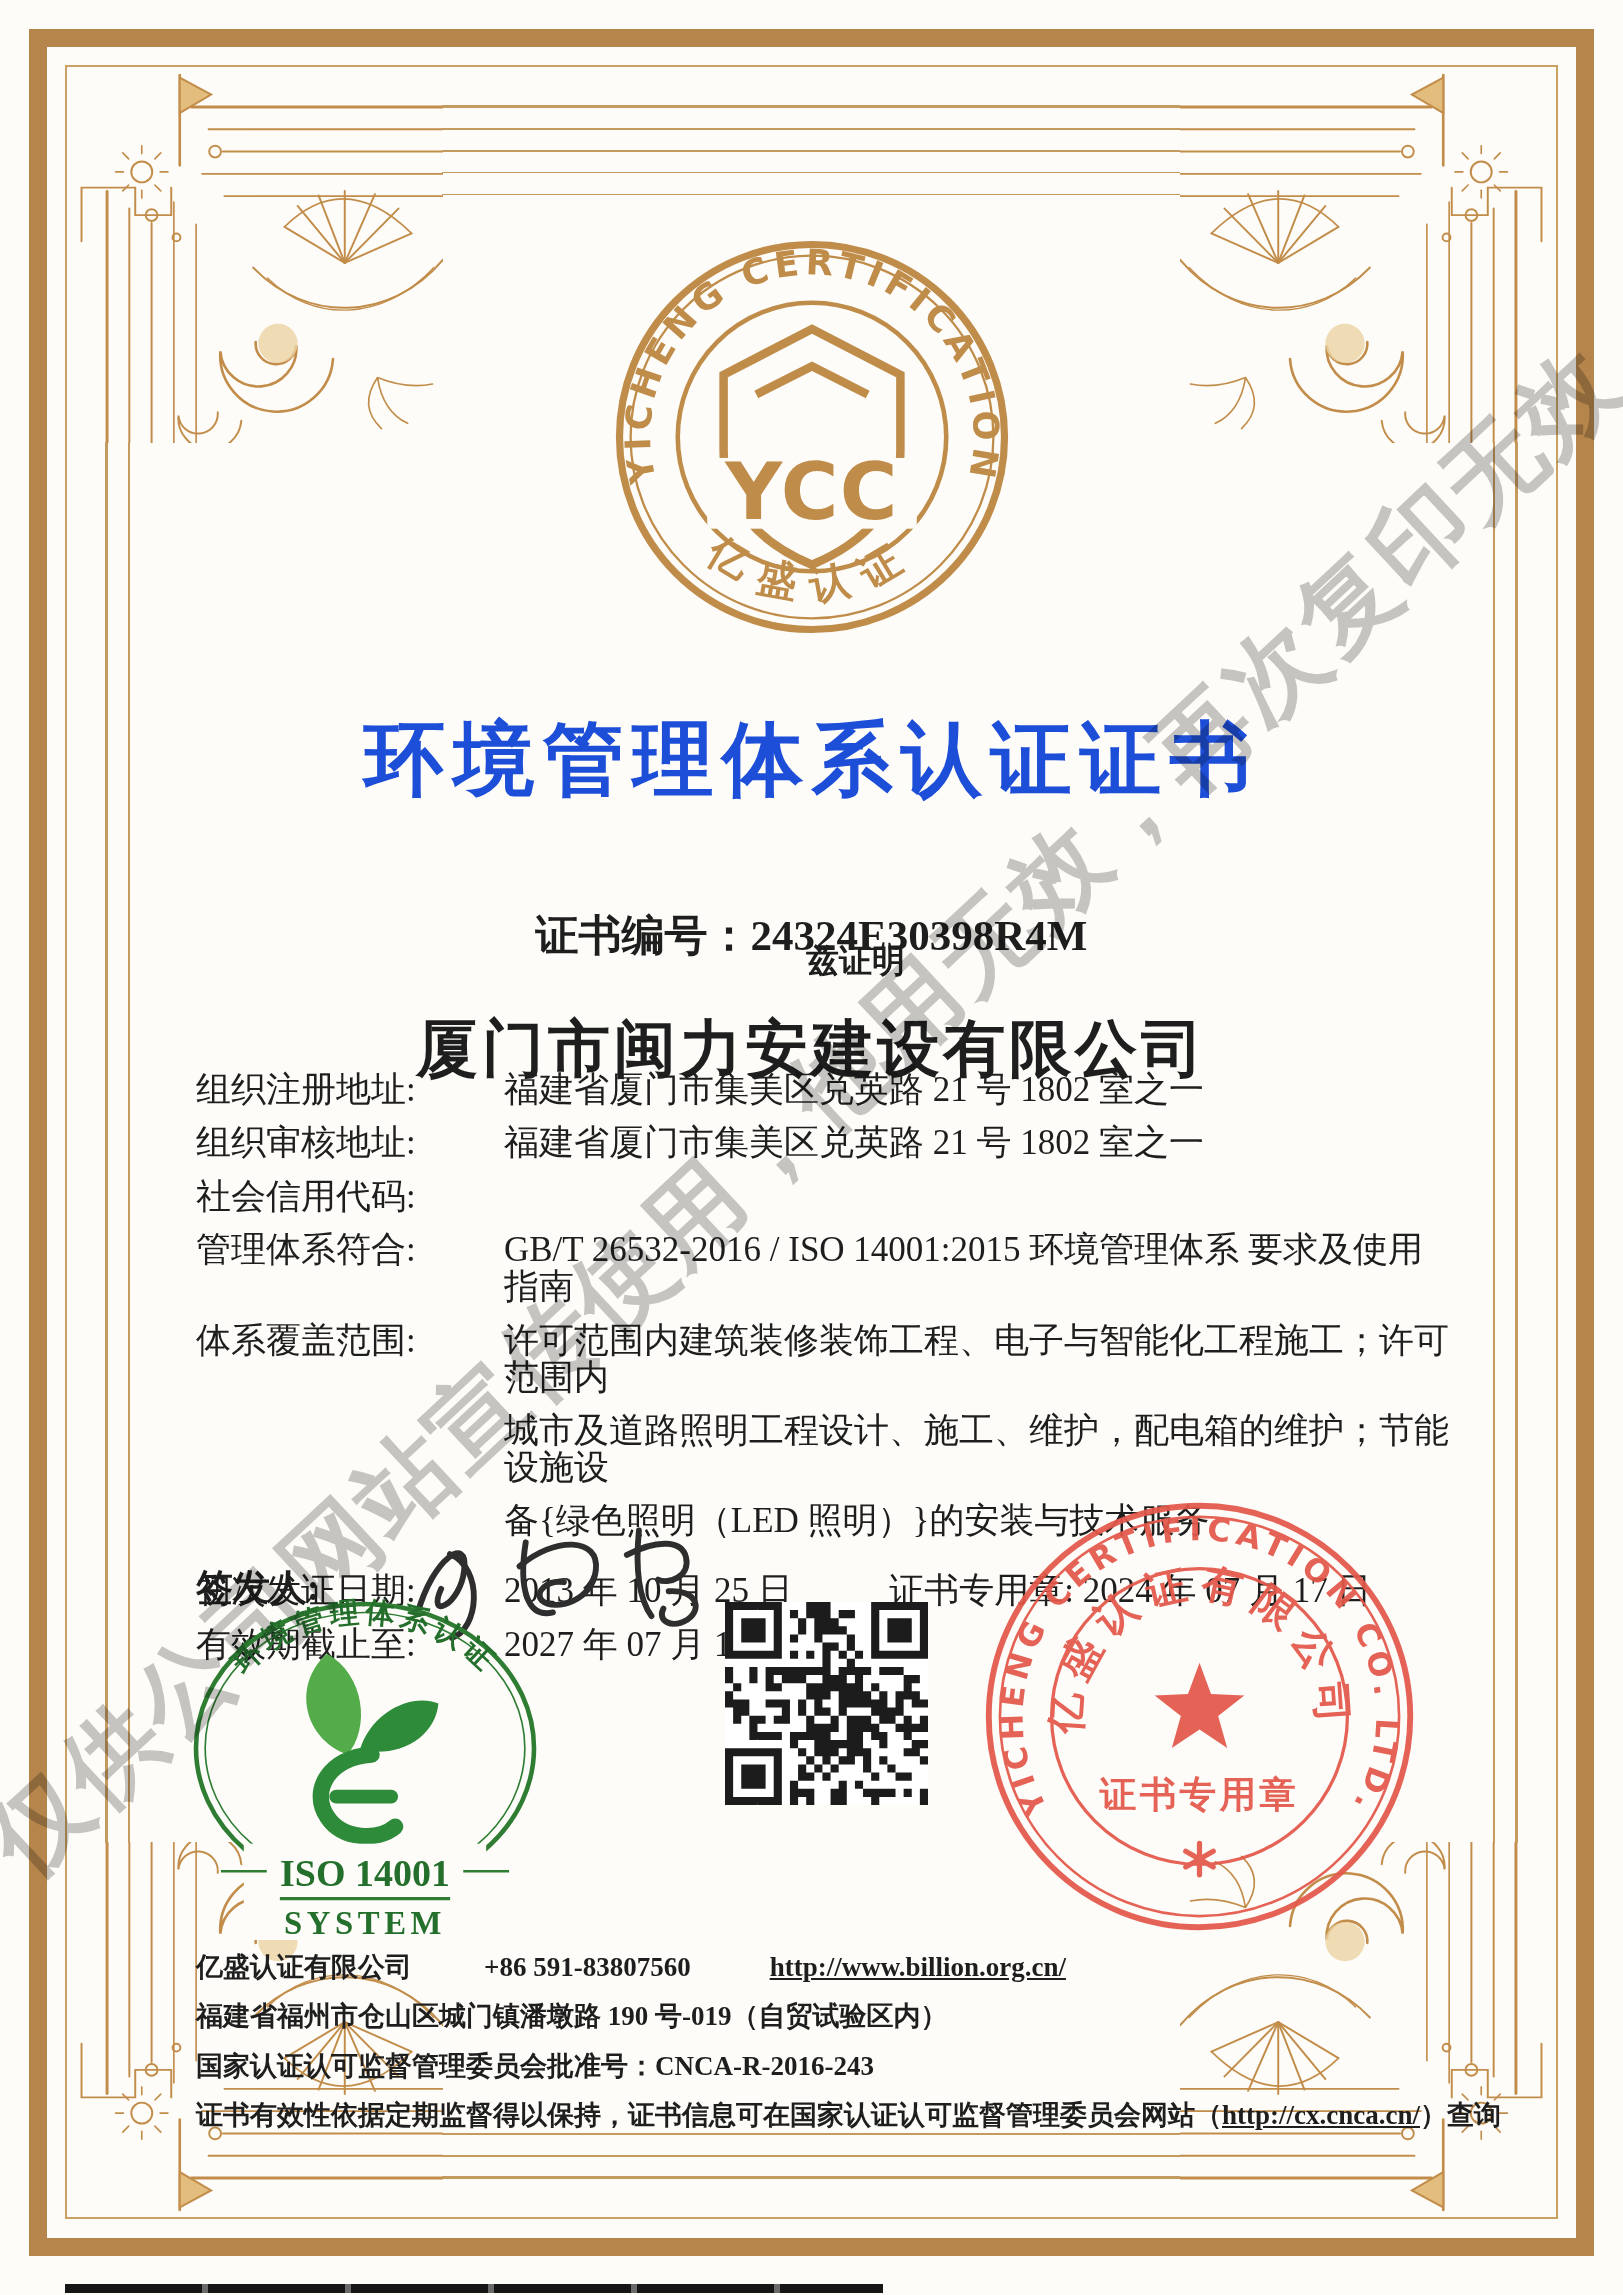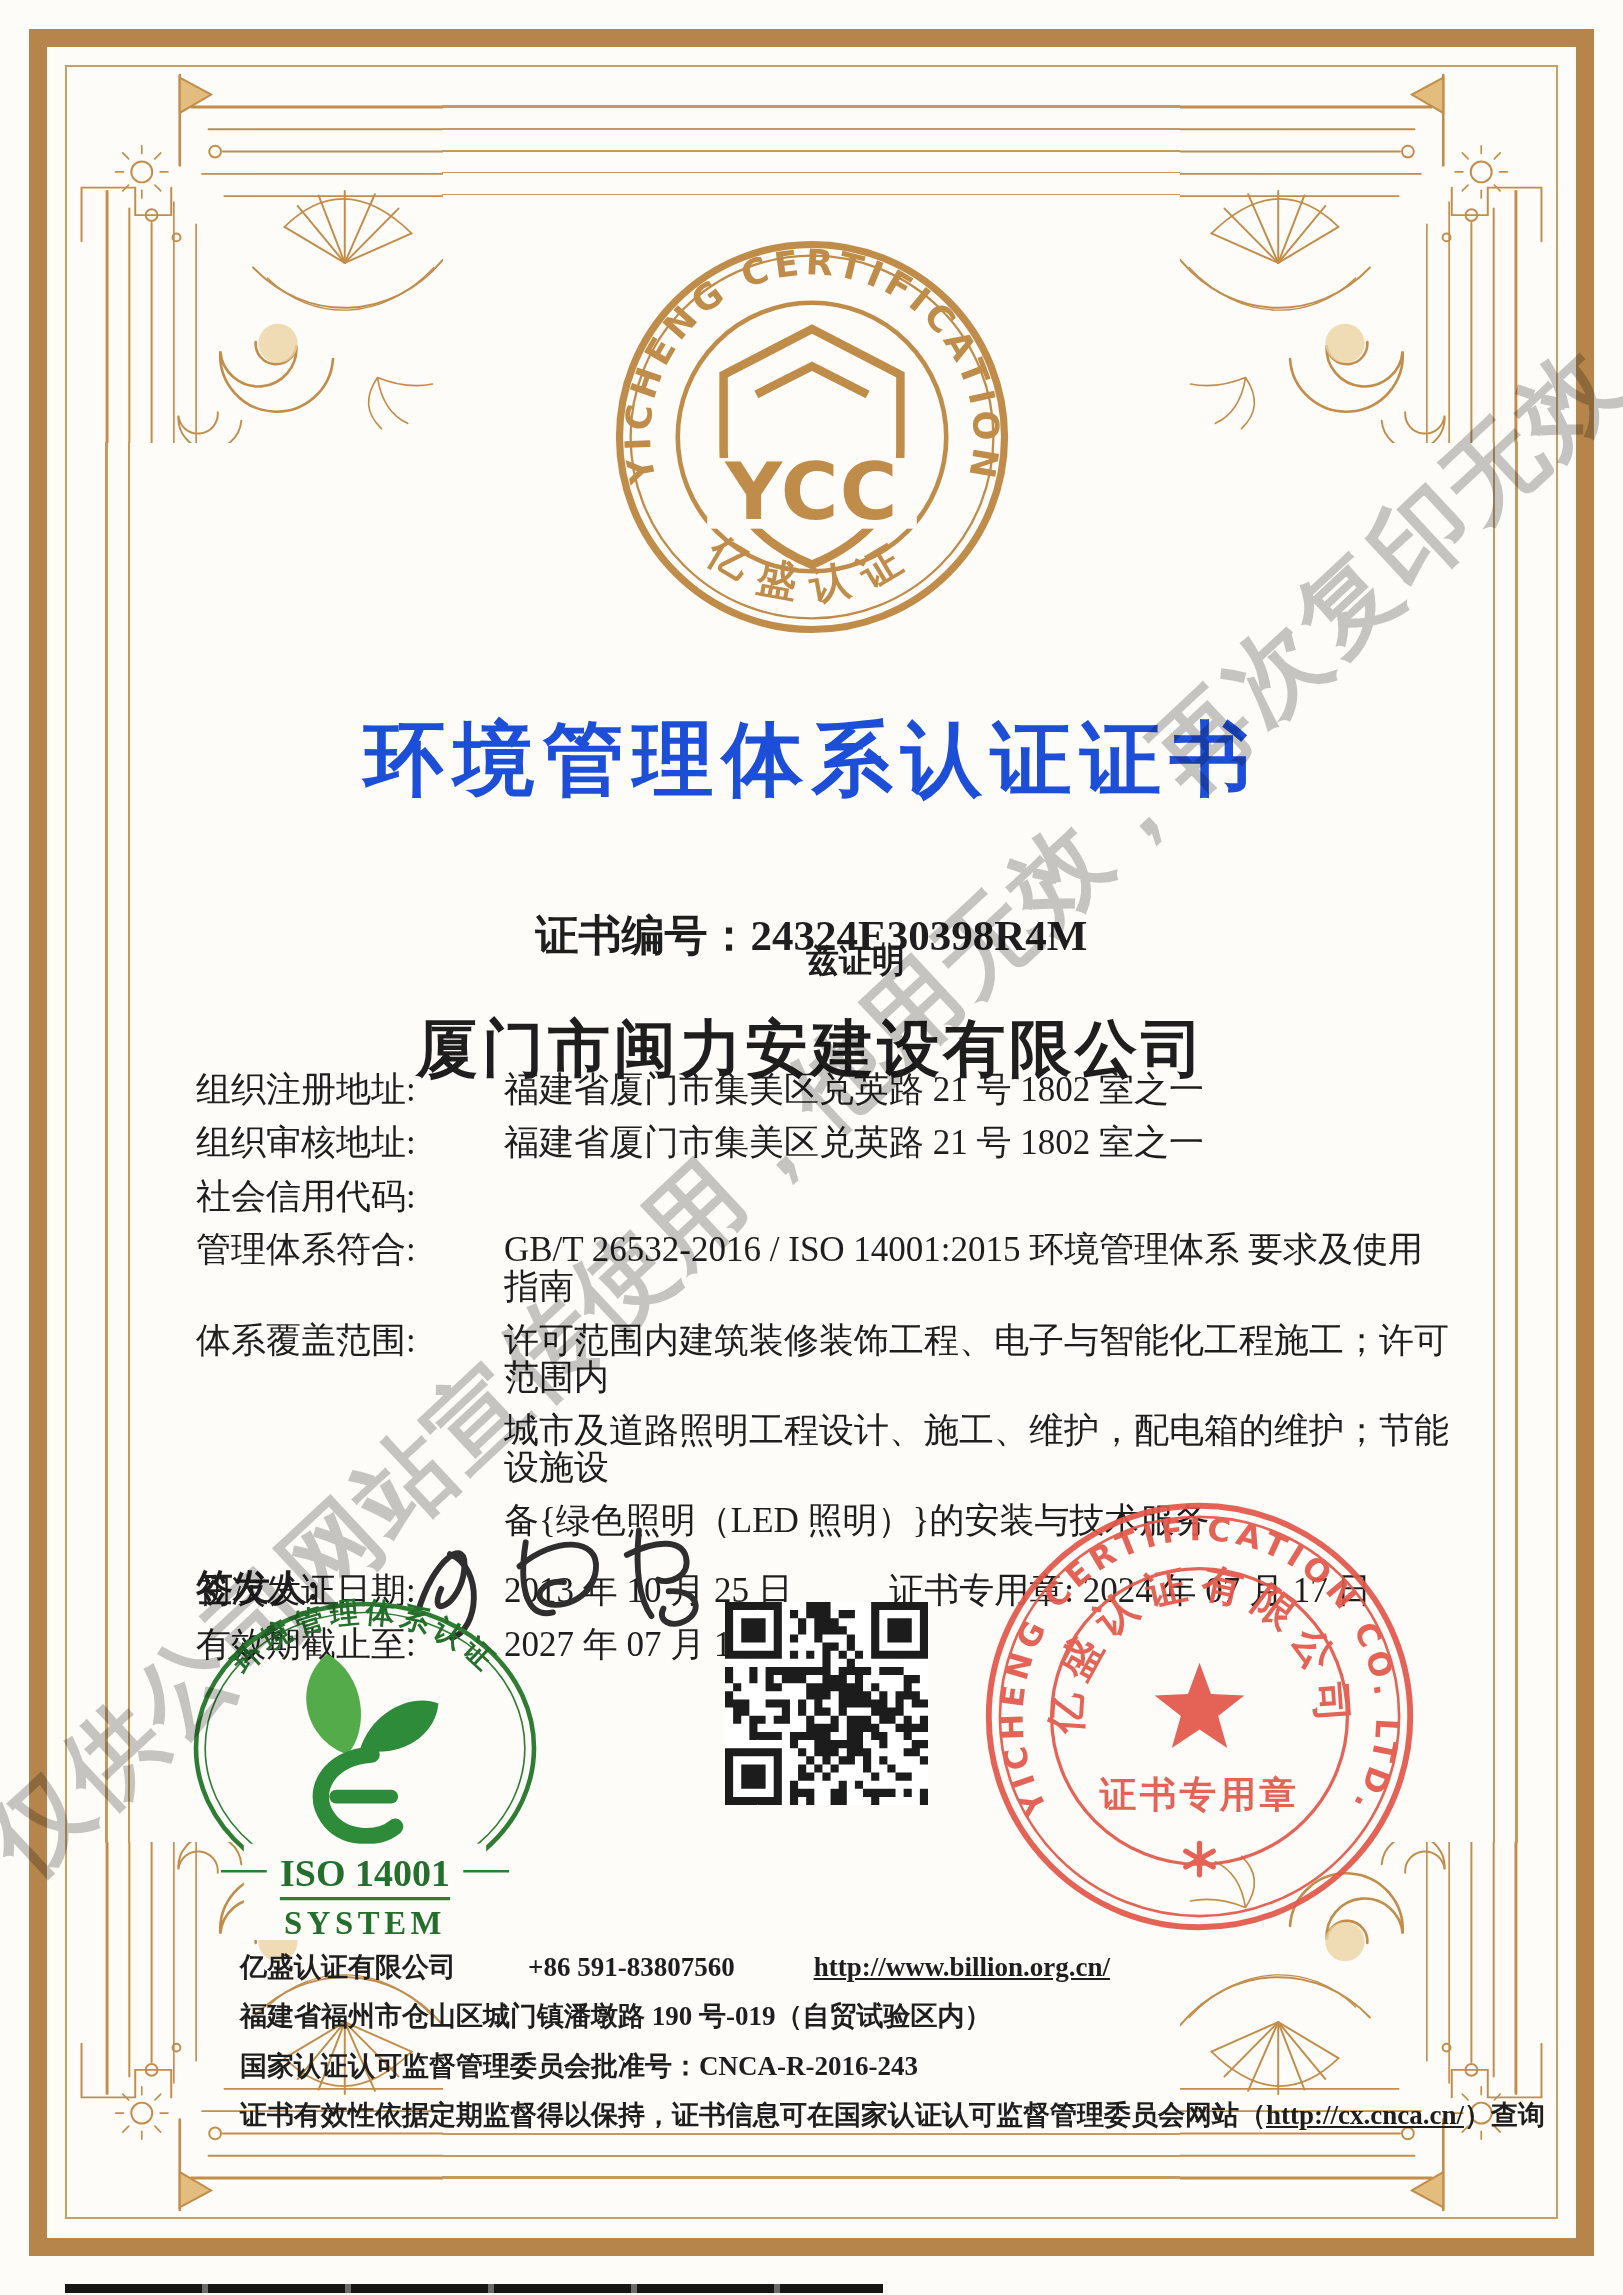--- a/index.html
+++ b/index.html
@@ -49,21 +49,21 @@
   .scopeline{margin-bottom:16.4px;line-height:37px;}
   .daterow .val2gap{display:inline-block;width:79px;}
   .issuer{position:absolute;left:196px;top:1563px;font-size:37px;font-weight:bold;z-index:2;}
   .signature{position:absolute;left:386px;top:1499px;width:353px;height:164px;z-index:3;}
   .isobadge{position:absolute;left:175px;top:1583px;width:380px;height:357px;z-index:3;}
   .qr{position:absolute;left:725px;top:1602px;width:203px;height:203px;z-index:3;background:#fff;}
   .stamp{position:absolute;left:977px;top:1494px;width:445px;height:445px;z-index:4;opacity:.93;}
   
   .footer{position:absolute;left:196px;top:1949px;width:1283px;z-index:2;font-size:27px;
     font-weight:bold;line-height:37px;white-space:nowrap;}
-  .fline{margin-bottom:12.4px;padding-left:44px;}
+  .fline{margin-bottom:12.4px;}
   .fline .seg{display:inline-block;}
   .gap1{width:72px;display:inline-block;}
   .gap2{width:79px;display:inline-block;}
   .url{text-decoration:underline;}
   .bottom-strip{position:absolute;left:65px;top:2284px;width:818px;height:8.5px;z-index:2;
     background:repeating-linear-gradient(90deg,#161616 0 137px,#6a6a6a 137px 143px);}
   svg text{font-family:"Liberation Serif",serif;}
   svg .sans{font-family:"DejaVu Sans",sans-serif;}
 </style>
 </head>

